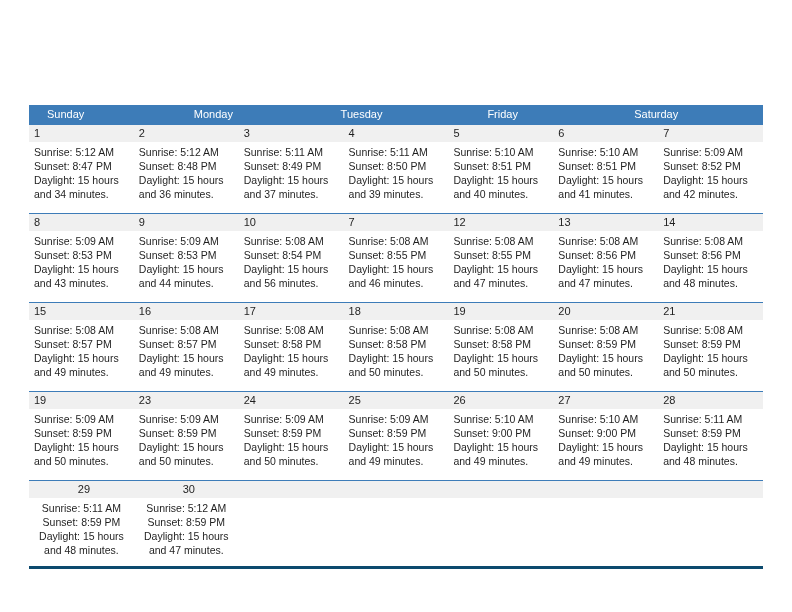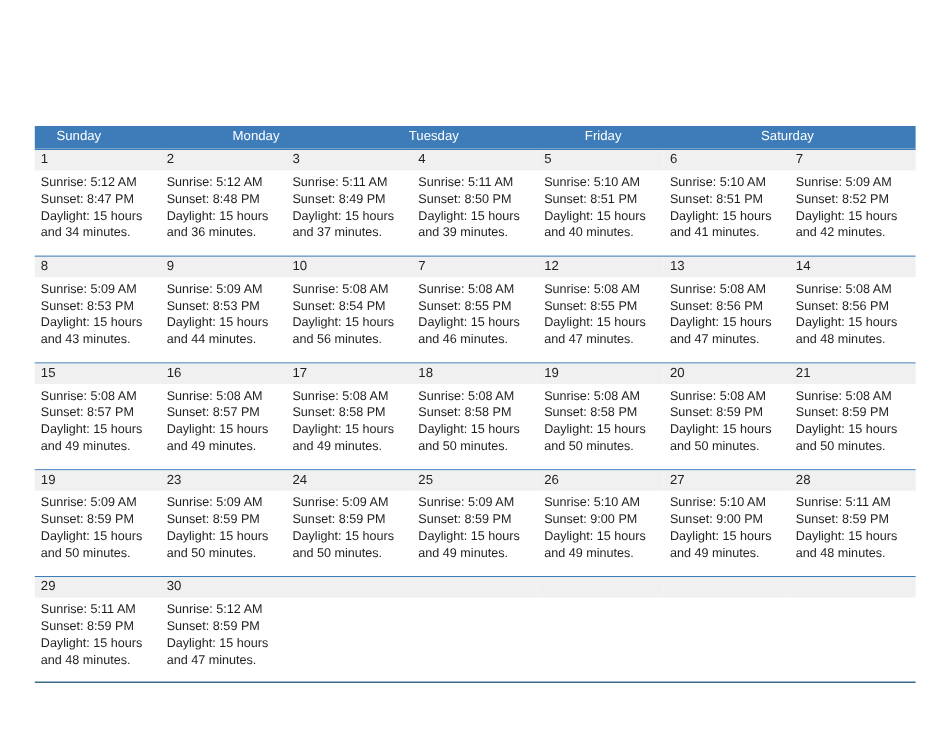--- a/index.html
+++ b/index.html
@@ -112,21 +112,22 @@
   }
 
   .week-row {
     display: flex;
     border-top: 1px solid #3d7cb8;
     height: 89px;
     box-sizing: border-box;
     background: #ffffff;
   }
   .week-row.last {
-    border-bottom: 1px solid #0c4a6e;
+    border-bottom: 3px solid #0c4a6e;
+    text-align: center;
   }
 
   .day-cell {
     flex: 1 1 0;
     box-sizing: border-box;
     min-width: 0;
     position: relative;
   }
 
   .day-num-band {

